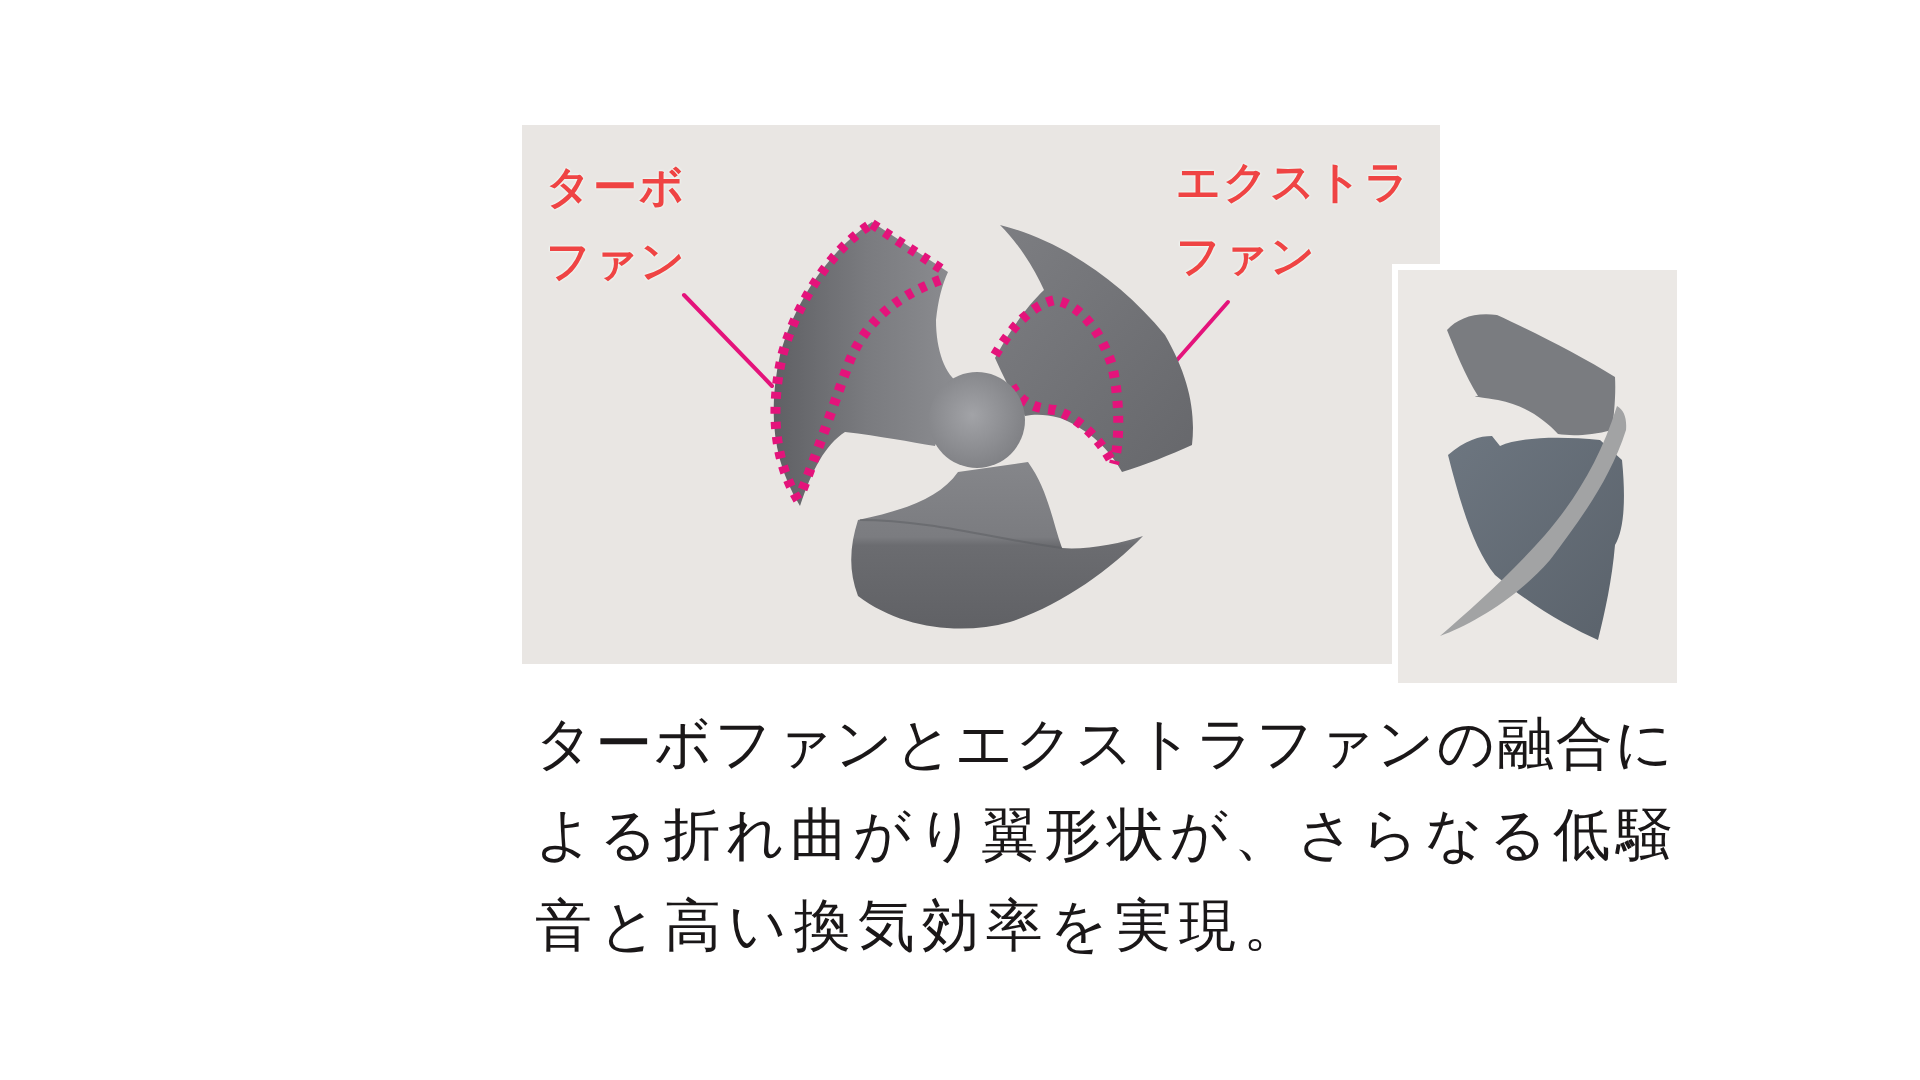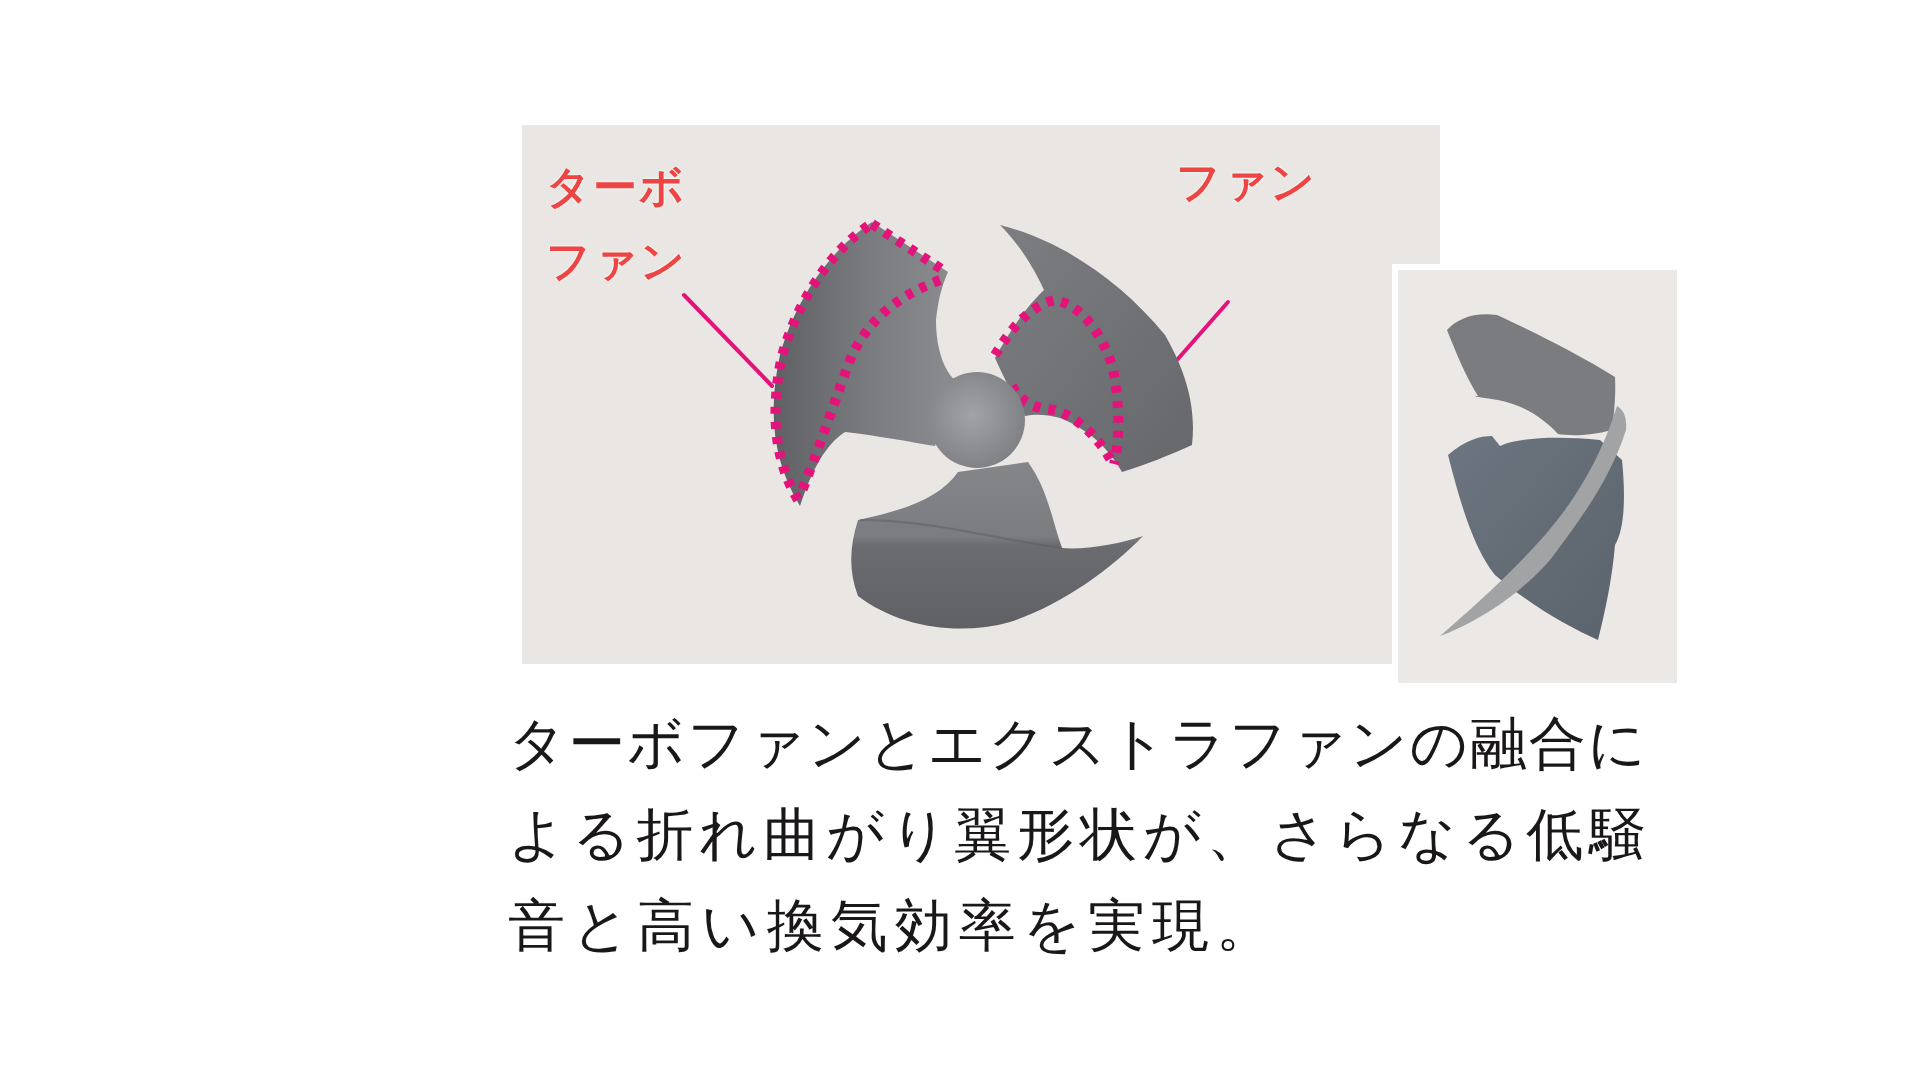--- a/index.html
+++ b/index.html
@@ -7,21 +7,21 @@
          font-family: "DejaVu Sans", "Liberation Sans", sans-serif; }
   .main-panel { position: absolute; left: 522px; top: 125px; width: 918px; height: 539px; background: #e9e6e3; }
   .side-panel-frame { position: absolute; left: 1392px; top: 264px; width: 291px; height: 425px; background: #ffffff; }
   .side-panel { position: absolute; left: 6px; top: 6px; width: 279px; height: 413px; background: #ebe8e5; }
   .art { position: absolute; left: 0; top: 0; width: 1920px; height: 1080px; pointer-events: none; }
   .label { position: absolute; color: #ef4444; font-weight: bold; font-size: 44px; line-height: 74px;
            letter-spacing: 2px; white-space: nowrap;
            text-shadow: 0 0 3px #f4fff8, 0 0 2px #f4fff8; }
   .label-turbo { left: 546px; top: 150px; }
   .label-extra { left: 1176px; top: 145px; }
-  .caption { position: absolute; left: 508px; top: 698px; width: 1138px; color: #1a1718; }
+  .caption { position: absolute; left: 535px; top: 698px; width: 1138px; color: #1a1718; }
   .caption-line { font-size: 57px; line-height: 91px; height: 91px; white-space: nowrap;
                   text-align: justify; text-align-last: justify; }
   .caption-line.last { text-align-last: left; letter-spacing: 7px; }
 </style>
 </head>
 <body>
 
 <div class="main-panel"></div>
 
 <div class="side-panel-frame">
@@ -84,20 +84,21 @@
     <path d="M 1440 636 C 1470 610, 1510 575, 1545 535 C 1575 500, 1600 460, 1617 406 C 1624 410, 1627 418, 1626 430 C 1610 480, 1580 520, 1550 560 C 1515 600, 1470 625, 1440 636 Z" fill="#a2a3a4"></path>
   </g>
 </svg>
 
 <div class="label label-turbo">
   <div>ターボ</div>
   <div>ファン</div>
 </div>
 
 <div class="label label-extra">
+  <div>エクストラ</div>
   <div>ファン</div>
 </div>
 
 <div class="caption">
   <div class="caption-line">ターボファンとエクストラファンの融合に</div>
   <div class="caption-line">よる折れ曲がり翼形状が、さらなる低騒</div>
   <div class="caption-line last">音と高い換気効率を実現。</div>
 </div>
 
 </body></html>

